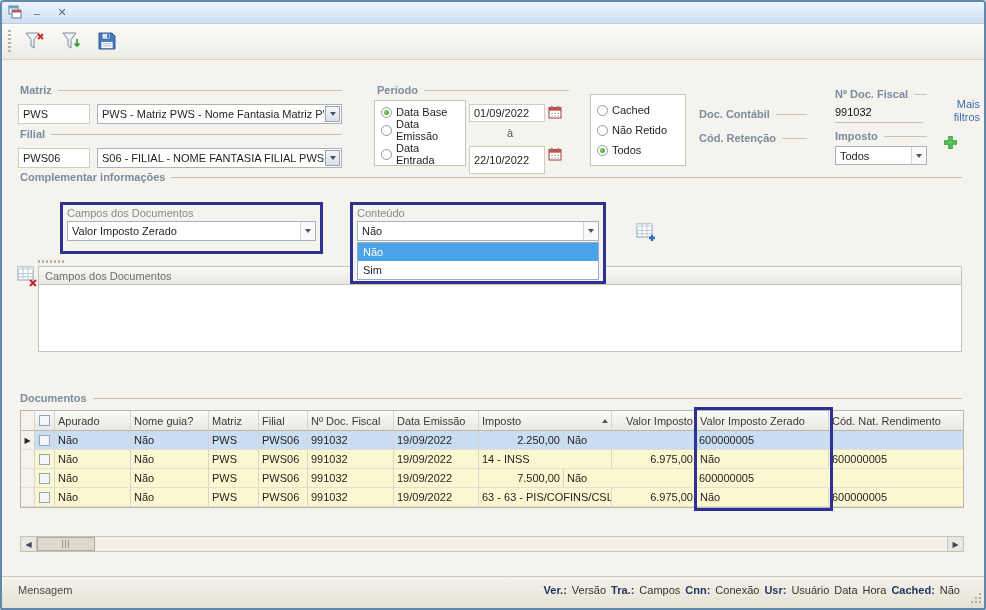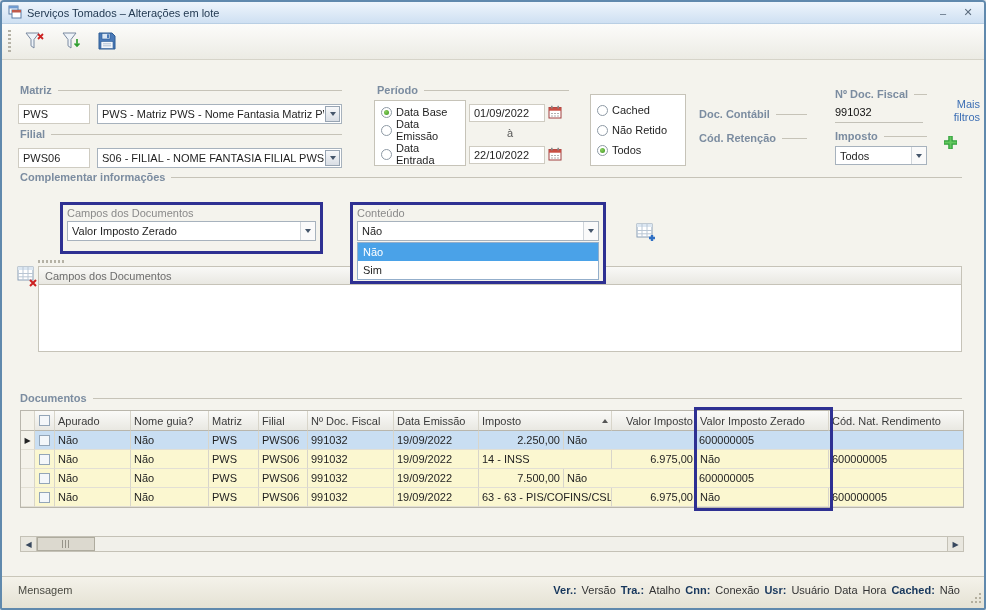--- a/index.html
+++ b/index.html
@@ -117,21 +117,20 @@
 
   <div class="titlebar">
     <span>
       <svg width="14" height="14" viewBox="0 0 14 14">
         <rect x="1" y="1" width="9" height="8" fill="#fff" stroke="#5a7ca6"></rect>
         <rect x="1" y="1" width="9" height="2.5" fill="#6f9bd1"></rect>
         <rect x="4" y="5" width="9" height="8" fill="#fff" stroke="#5a7ca6"></rect>
         <rect x="4" y="5" width="9" height="2.5" fill="#c05a4a"></rect>
       </svg>
     </span>
-    <span class="title-text">Serviços Tomados – Alterações em lote</span>
     <span class="winbtn">–</span>
     <span class="winbtn">✕</span>
   </div>
 
   <div class="toolbar">
     <div class="tb-grip"></div>
     <div class="tb-btn">
       <span>
         <svg width="22" height="20" viewBox="0 0 22 20">
           <path d="M2 2h13l-5 6.5V17l-3-2.2V8.5L2 2z" fill="#eef3f8" stroke="#7a8aa0"></path>
@@ -214,21 +213,21 @@
     <span class="abs" style="left:546px;top:45px">
       <svg width="14" height="14" viewBox="0 0 14 14">
         <rect x="1" y="2.5" width="12" height="10.5" fill="#fff" stroke="#a04040"></rect>
         <rect x="1" y="2.5" width="12" height="3.2" fill="#c94f44"></rect>
         <rect x="3" y="0.8" width="1.6" height="2.6" fill="#888"></rect>
         <rect x="9.4" y="0.8" width="1.6" height="2.6" fill="#888"></rect>
         <path d="M3 8.5h2M6 8.5h2M9 8.5h2M3 11h2M6 11h2M9 11h2" stroke="#b0b0b0"></path>
       </svg>
     </span>
     <span class="sep-a" style="left:505px;top:67px">à</span>
-    <div class="edit" style="left:467px;top:86px;width:76px;height:18px">
+    <div class="edit" style="left:467px;top:86px;width:76px;height:28px">
       <span>22/10/2022</span>
     </div>
     <span class="abs" style="left:546px;top:87px">
       <svg width="14" height="14" viewBox="0 0 14 14">
         <rect x="1" y="2.5" width="12" height="10.5" fill="#fff" stroke="#a04040"></rect>
         <rect x="1" y="2.5" width="12" height="3.2" fill="#c94f44"></rect>
         <rect x="3" y="0.8" width="1.6" height="2.6" fill="#888"></rect>
         <rect x="9.4" y="0.8" width="1.6" height="2.6" fill="#888"></rect>
         <path d="M3 8.5h2M6 8.5h2M9 8.5h2M3 11h2M6 11h2M9 11h2" stroke="#b0b0b0"></path>
       </svg>
@@ -447,21 +446,21 @@
     </div>
 
   </div>
 
   <div class="statusbar">
     <span class="status-msg">Mensagem</span>
     <span class="status-right">
       <span class="seg-label">Ver.:</span>
       <span class="seg-value">Versão</span>
       <span class="seg-label">Tra.:</span>
-      <span class="seg-value">Atalho</span>
+      <span class="seg-value">Campos</span>
       <span class="seg-label">Cnn:</span>
       <span class="seg-value">Conexão</span>
       <span class="seg-label">Usr:</span>
       <span class="seg-value">Usuário</span>
       <span class="seg-value">Data</span>
       <span class="seg-value">Hora</span>
       <span class="seg-label">Cached:</span>
       <span class="seg-value">Não</span>
     </span>
     <span class="resize-grip">

